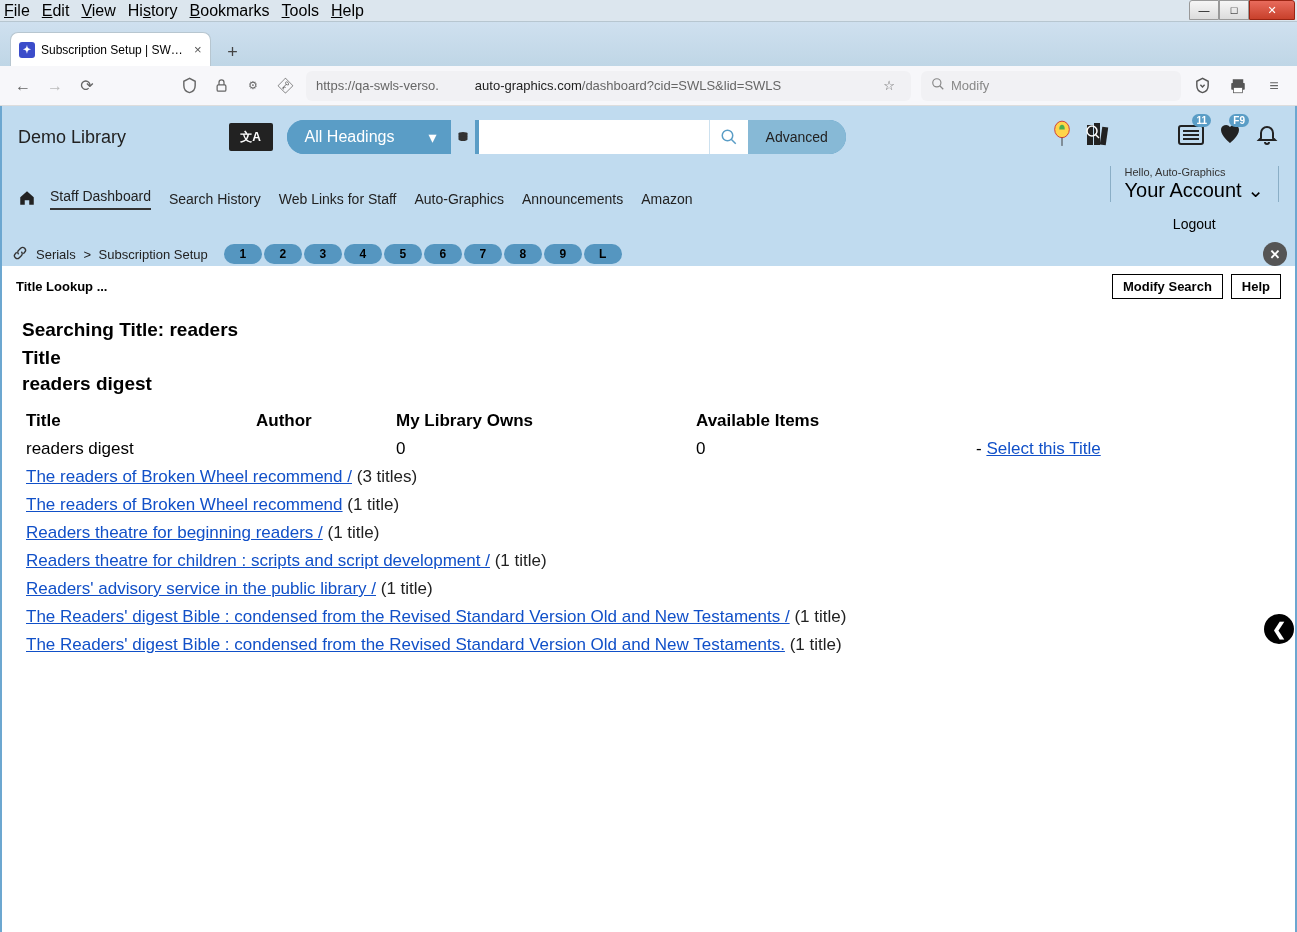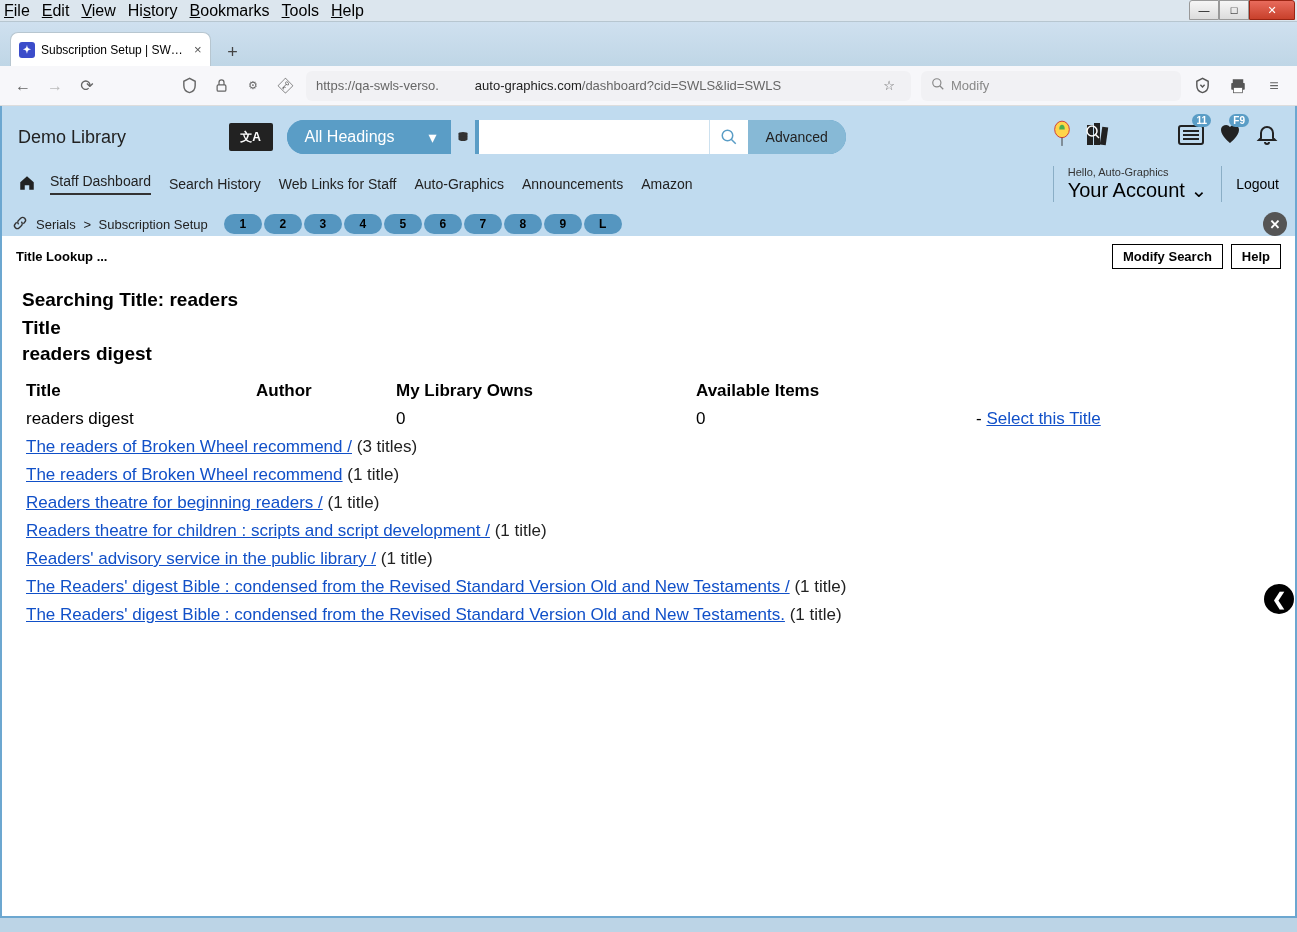--- a/index.html
+++ b/index.html
@@ -57,21 +57,21 @@
   .cart-icon { position:relative; font-size:24px; }
   .badge { position:absolute; top:-8px; right:-6px; background:#5a9dc6; color:#fff; font-size:10px; font-weight:bold; border-radius:8px; padding:1px 4px; }
   .heart-icon { position:relative; font-size:24px; }
   .bell-icon { font-size:24px; }
 
   
   .nav-row { background:#c0dbef; padding:6px 16px 10px 16px; display:flex; align-items:center; font-size:14px; }
   .nav-row .home-icon { margin-right:14px; color:#222; }
   .nav-row .navlink { margin-right:18px; color:#222; cursor:pointer;text-align:center; }
   .nav-row .navlink.active { border-bottom:2px solid #333; padding-bottom:4px; }
-  .nav-right { margin-left:auto; display:flex; align-items:center; gap:14px; }
+  .nav-right { margin-left:auto; display:flex; align-items:center; gap:14px;flex-direction:column; }
   .account { border-left:1px solid #8aaec6; border-right:1px solid #8aaec6; padding:0 14px; }
   .account .hello { font-size:11px; color:#333; }
   .account .accname { font-size:20px; }
   .logout { font-size:14px; }
 
   
   .bc-row { background:#c0dbef; display:flex; align-items:center; padding:2px 10px; font-size:13px; position:relative; }
   .link-icon { margin-right:8px; }
   .bc-text { color:#222; }
   .bc-text .sep { margin:0 4px; }

